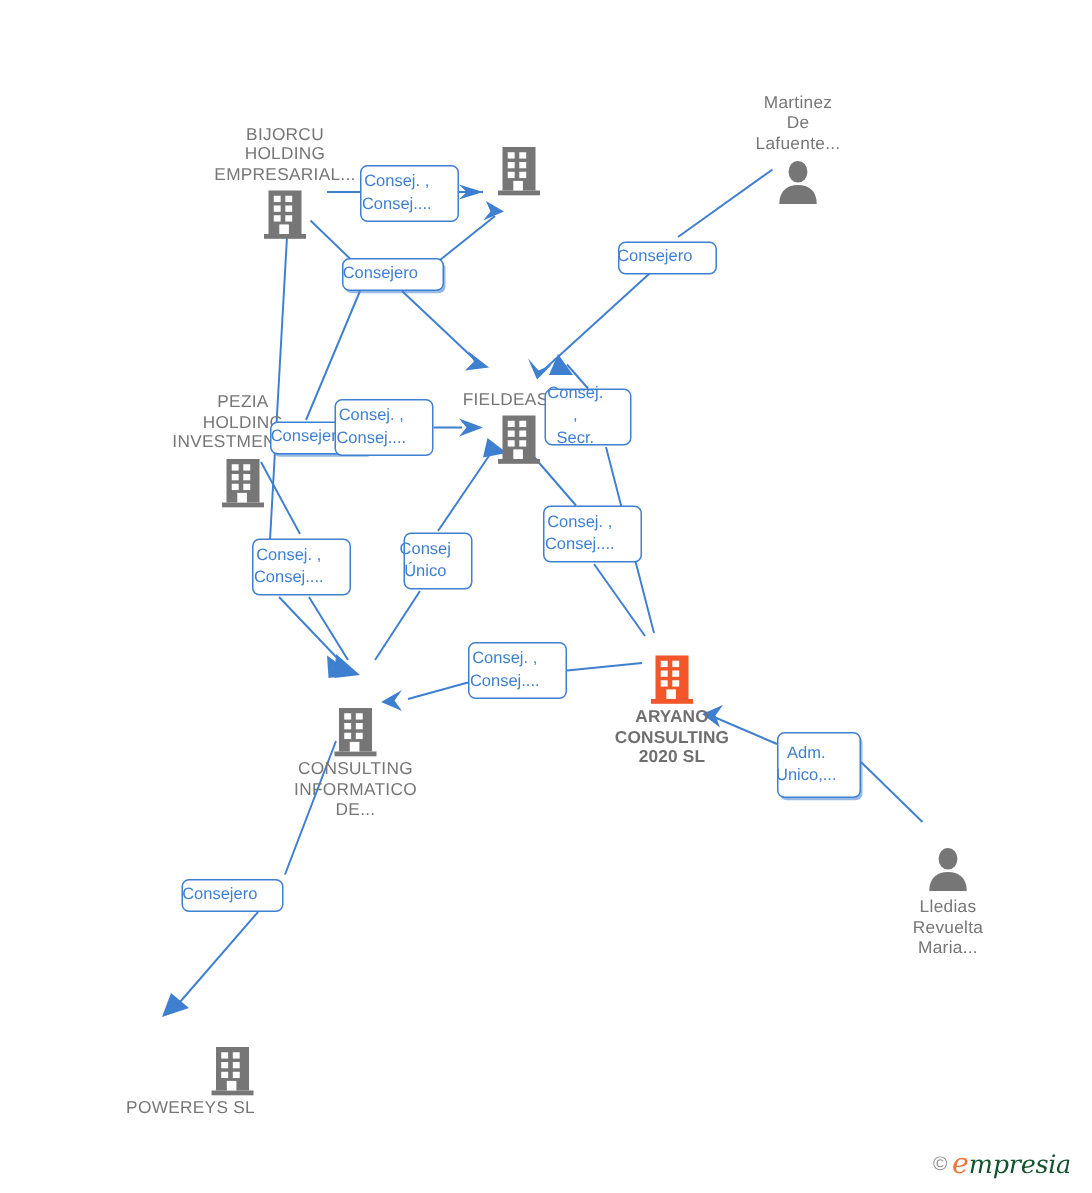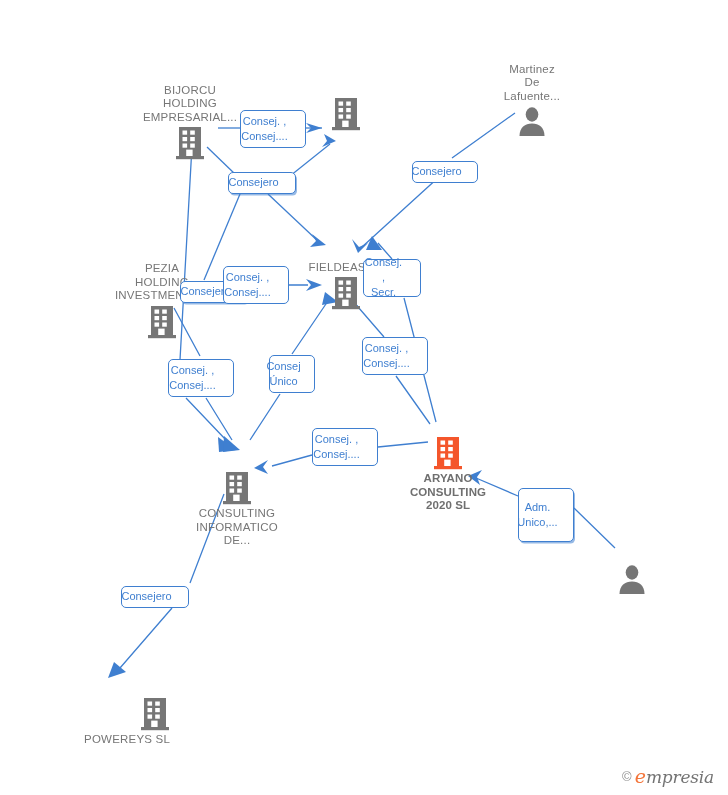--- a/index.html
+++ b/index.html
@@ -91,21 +91,21 @@
     vertical-align: 2px;
     margin-right: 3px;
   }
   .watermark .brand-e {
     color: #F4753A;
     font-family: "DejaVu Serif", serif;
     font-style: italic;
     font-size: 19px;
   }
   .watermark .brand-rest {
-    color: #737373;
+    color: #14532d;
     font-family: "DejaVu Serif", serif;
     font-style: italic;
     font-size: 17px;
     letter-spacing: -0.2px;
   }
 </style>
 </head>
 <body>
 
 <div id="graph">
@@ -245,20 +245,23 @@
           </svg></span>
         <span class="node-label">CONSULTING
 INFORMATICO
 DE...</span>
       </div>
       <div class="node" style="left: 632px; top: 563px;">
         <span class="icon-wrap"><svg width="30" height="34" viewBox="0 0 30 34" xmlns="http://www.w3.org/2000/svg">
             <ellipse cx="15" cy="9.5" rx="6.3" ry="7.2" fill="#767676"></ellipse>
             <path d="M 2.5 31 C 2.5 22.2 8 18.4 15 18.4 C 22 18.4 27.5 22.2 27.5 31 Z" fill="#767676"></path>
           </svg></span>
+        <span class="node-label">Lledias
+Revuelta
+Maria...</span>
       </div>
       <div class="node" style="left: 100px; top: 697px; text-align: right;">
         <span class="icon-wrap"><svg width="30" height="34" viewBox="0 0 30 34" xmlns="http://www.w3.org/2000/svg">
             <rect x="4" y="1" width="22" height="29" fill="#767676"></rect>
             <rect x="1" y="30" width="28" height="3.2" fill="#767676"></rect>
             <rect x="7.5" y="4.5" width="4.6" height="4.2" fill="#ffffff"></rect>
             <rect x="15.2" y="4.5" width="4.6" height="4.2" fill="#ffffff"></rect>
             <rect x="7.5" y="11" width="4.6" height="4.2" fill="#ffffff"></rect>
             <rect x="15.2" y="11" width="4.6" height="4.2" fill="#ffffff"></rect>
             <rect x="7.5" y="17.5" width="4.6" height="4.2" fill="#ffffff"></rect>
@@ -279,21 +282,21 @@
       <div class="edge-label" style="left: 363px; top: 259px; width: 58px; height: 38px; display: flex; align-items: center; justify-content: center;">Consej. ,
 Secr.</div>
       <div class="edge-label" style="left: 362px; top: 337px; width: 66px; height: 38px; display: flex; align-items: center; justify-content: center;">Consej. ,
 Consej....</div>
       <div class="edge-label" style="left: 168px; top: 359px; width: 66px; height: 38px; display: flex; align-items: center; justify-content: center;">Consej. ,
 Consej....</div>
       <div class="edge-label" style="left: 269px; top: 355px; width: 46px; height: 38px; display: flex; align-items: center; justify-content: center;">Consej
 Único</div>
       <div class="edge-label" style="left: 312px; top: 428px; width: 66px; height: 38px; display: flex; align-items: center; justify-content: center;">Consej. ,
 Consej....</div>
-      <div class="edge-label shadowed" style="left: 518px; top: 488px; width: 56px; height: 54px; display: flex; align-items: center; justify-content: center;">Adm.
+      <div class="edge-label shadowed" style="left: 518px; top: 488px; width: 56px; height: 44px; display: flex; align-items: center; justify-content: center;">Adm.
 Unico,...</div>
       <div class="edge-label" style="left: 121px; top: 586px; width: 68px; height: 22px; display: flex; align-items: center; justify-content: center;">Consejero</div>
     </div>
 
   <div class="watermark">
     <span class="copy">©</span><span class="brand-e">e</span><span class="brand-rest">mpresia</span>
   </div>
 
 </div>
 

